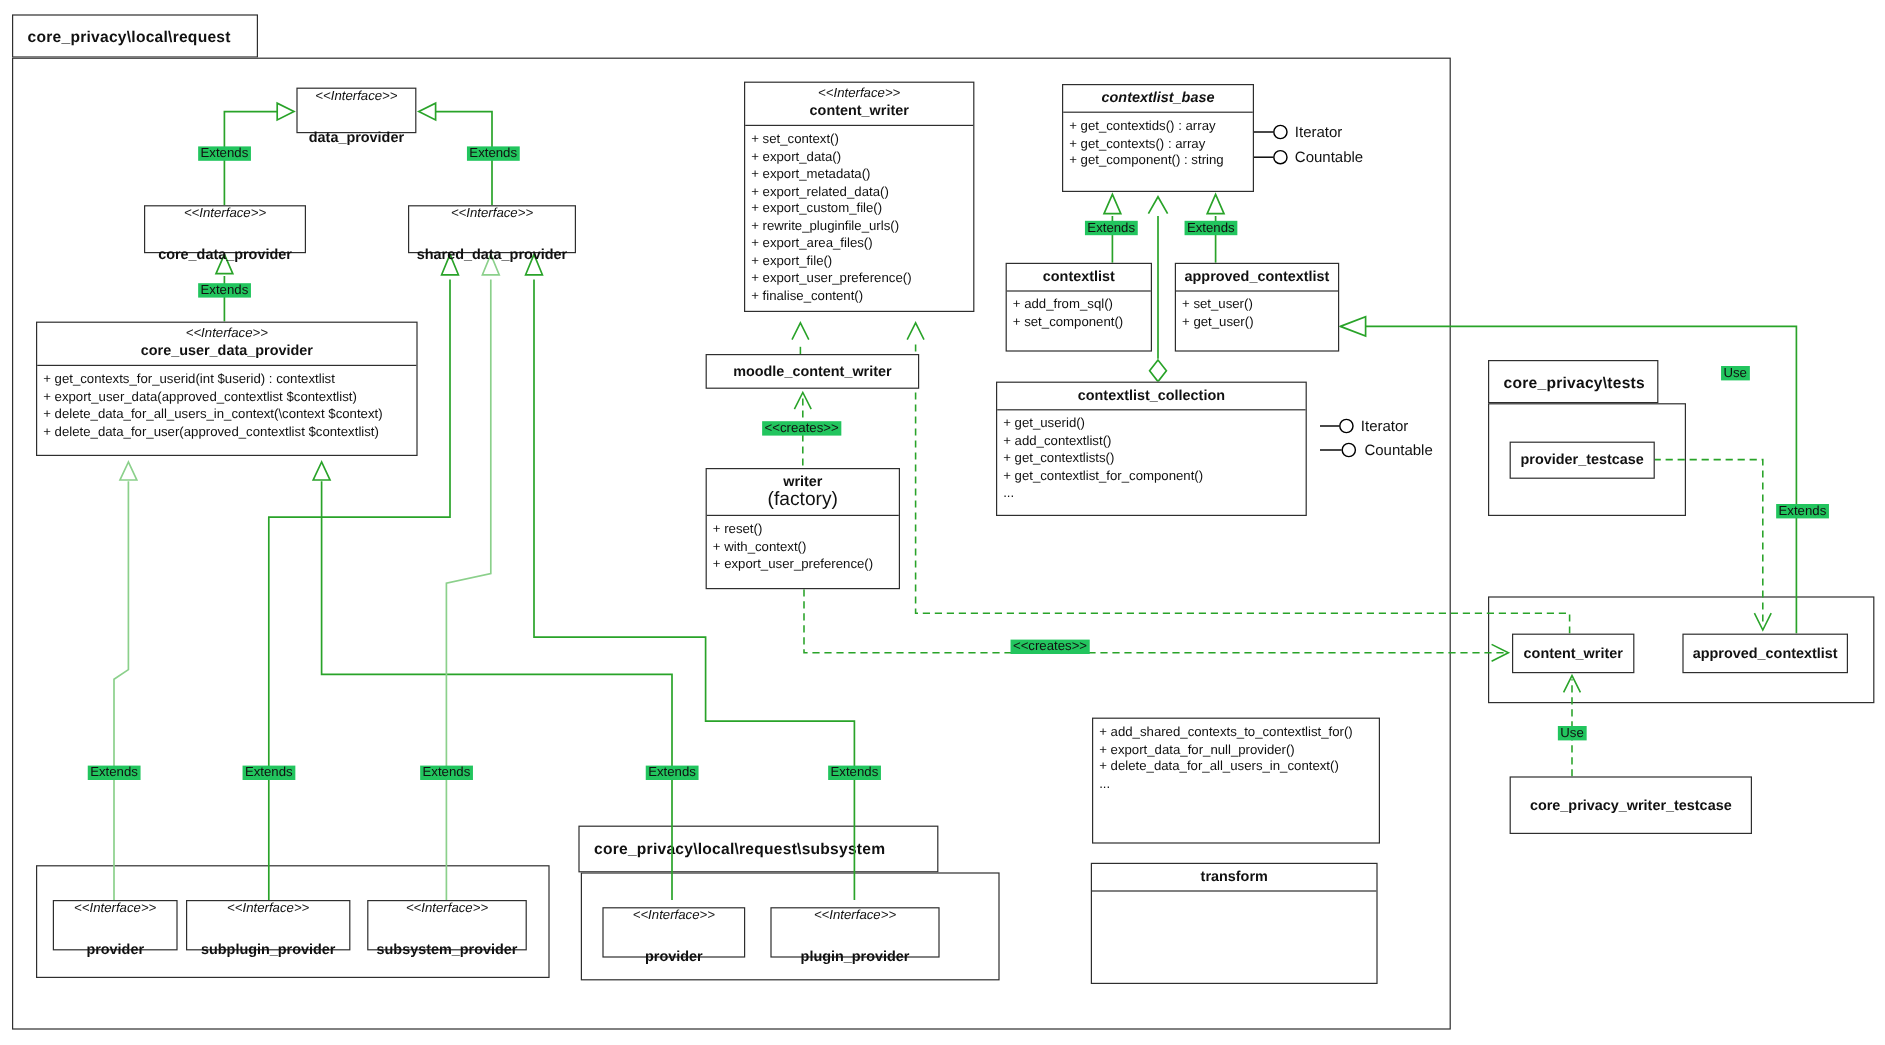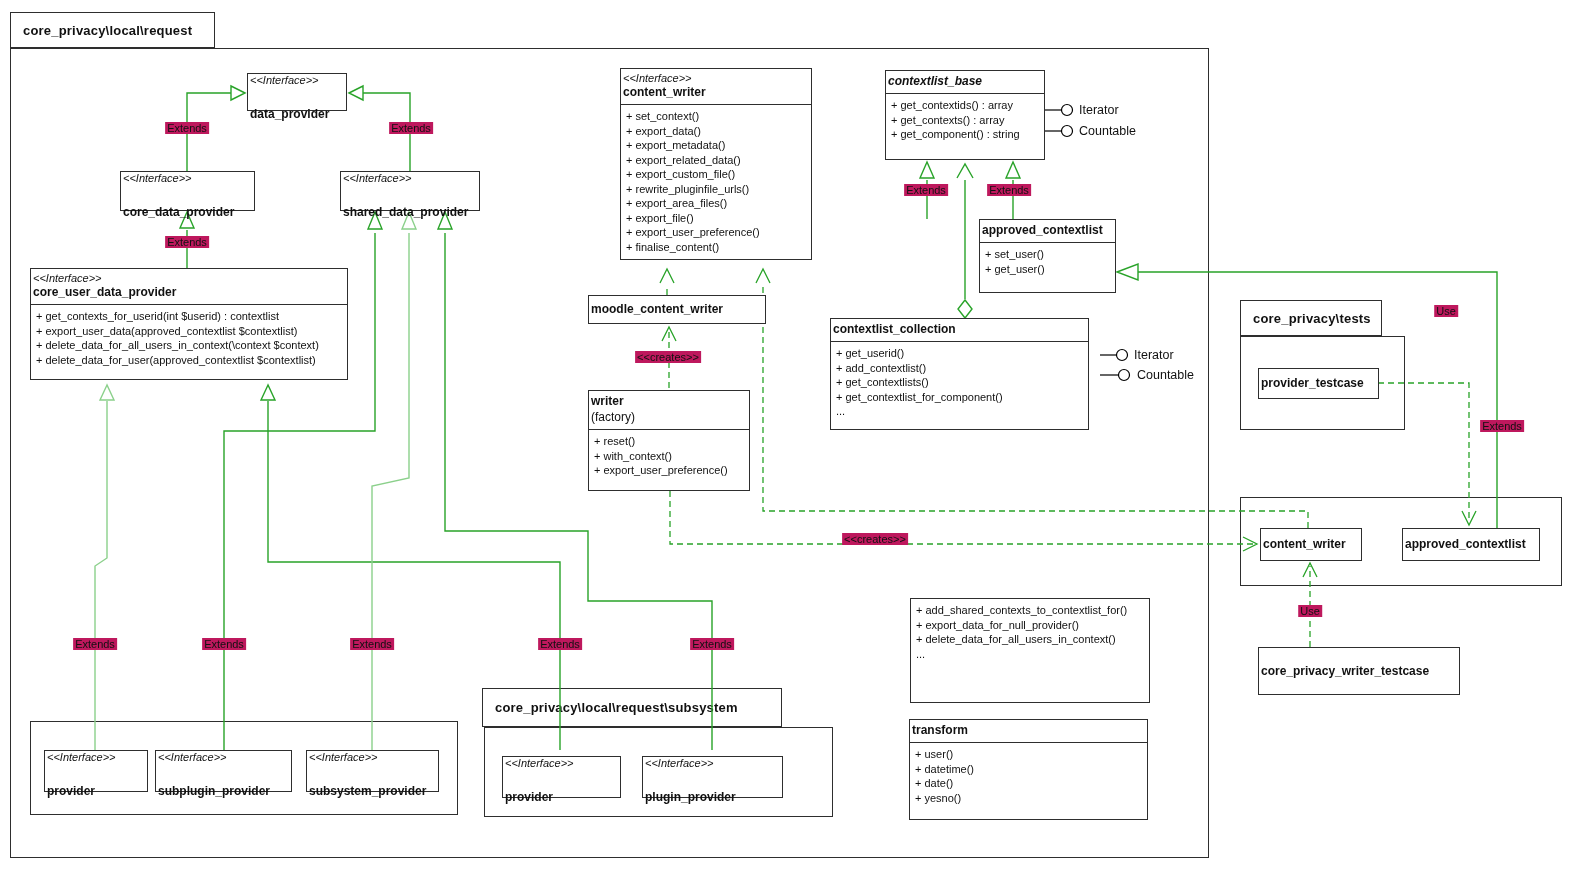--- a/index.html
+++ b/index.html
@@ -5,30 +5,30 @@
   html,body{margin:0;padding:0;background:#ffffff;}
   .canvas{position:relative;width:1571px;height:871px;background:#fff;overflow:hidden;
           font-family:"Liberation Sans",sans-serif;color:#111;}
   .pkg-tab{position:absolute;border:1px solid #2e2e2e;background:#fff;z-index:1;
            display:flex;align-items:center;padding:0 12px;font-weight:bold;font-size:13px;
            letter-spacing:.2px;box-sizing:border-box;white-space:nowrap;}
   .pkg-body{position:absolute;border:1px solid #2e2e2e;background:#fff;z-index:1;box-sizing:border-box;}
   svg.edges{position:absolute;left:0;top:0;z-index:2;pointer-events:none;}
   .box{position:absolute;border:1px solid #2e2e2e;background:#fff;z-index:3;box-sizing:border-box;
        display:flex;flex-direction:column;}
-  .head{padding:3px 2px 4px;gap:20px;}
+  .head{text-align:center;padding:3px 2px 4px;gap:20px;}
   .head.rule{border-bottom:1px solid #2e2e2e;}
   .head.solo{border-bottom:none;flex:1;display:flex;flex-direction:column;justify-content:center;padding:0 2px;}
   .stereo{font-style:italic;font-size:11px;line-height:13px;}
   .bname{font-weight:bold;font-size:12px;line-height:15px;white-space:nowrap;}
   .abstract .bname{font-style:italic;}
-  .subtitle{font-size:12px;line-height:16px;}
+  .subtitle{font-size:16px;line-height:16px;}
   .methods{padding:4px 5px 2px;font-size:11px;line-height:14.5px;text-align:left;}
   .methods .m{white-space:nowrap;}
-  .lbl{position:absolute;z-index:4;font-size:11px;line-height:12px;background:#be185d;
+  .lbl{position:absolute;z-index:4;font-size:11px;line-height:12px;background:#22c55e;
        padding:0 2px;transform:translate(-50%,-50%);white-space:nowrap;}
   .lbl.lolli{transform:translate(0,-50%);font-size:12.5px;background:transparent;}
 </style>
 </head>
 <body>
 
 <div class="canvas">
 
   <div class="pkg-tab" style="left:10px;top:12px;width:205px;height:36px">
     <span>core_privacy\local\request</span>
@@ -185,20 +185,29 @@
     <div class="head rule">
         <div class="bname">contextlist_base</div>
       </div>
     <div class="methods">
         <div class="m">+ get_contextids() : array</div>
         <div class="m">+ get_contexts() : array</div>
         <div class="m">+ get_component() : string</div>
       </div>
   </div>
 
+  <div class="box" style="left:838px;top:219px;width:122px;height:74px">
+    <div class="head rule">
+        <div class="bname">contextlist</div>
+      </div>
+    <div class="methods">
+        <div class="m">+ add_from_sql()</div>
+        <div class="m">+ set_component()</div>
+      </div>
+  </div>
 
   <div class="box" style="left:979px;top:219px;width:137px;height:74px">
     <div class="head rule">
         <div class="bname">approved_contextlist</div>
       </div>
     <div class="methods">
         <div class="m">+ set_user()</div>
         <div class="m">+ get_user()</div>
       </div>
   </div>
@@ -221,26 +230,20 @@
         <div class="m">+ add_shared_contexts_to_contextlist_for()</div>
         <div class="m">+ export_data_for_null_provider()</div>
         <div class="m">+ delete_data_for_all_users_in_context()</div>
         <div class="m">...</div>
       </div>
   </div>
 
   <div class="box" style="left:909px;top:719px;width:239px;height:101px">
     <div class="head rule">
         <div class="bname">transform</div>
-      </div>
-    <div class="methods">
-        <div class="m">+ user()</div>
-        <div class="m">+ datetime()</div>
-        <div class="m">+ date()</div>
-        <div class="m">+ yesno()</div>
       </div>
   </div>
 
   <div class="box" style="left:44px;top:750px;width:104px;height:42px">
     <div class="head solo">
         <div class="stereo">&lt;&lt;Interface&gt;&gt;</div>
       <div class="bname">provider</div>
       </div>
   </div>
 

